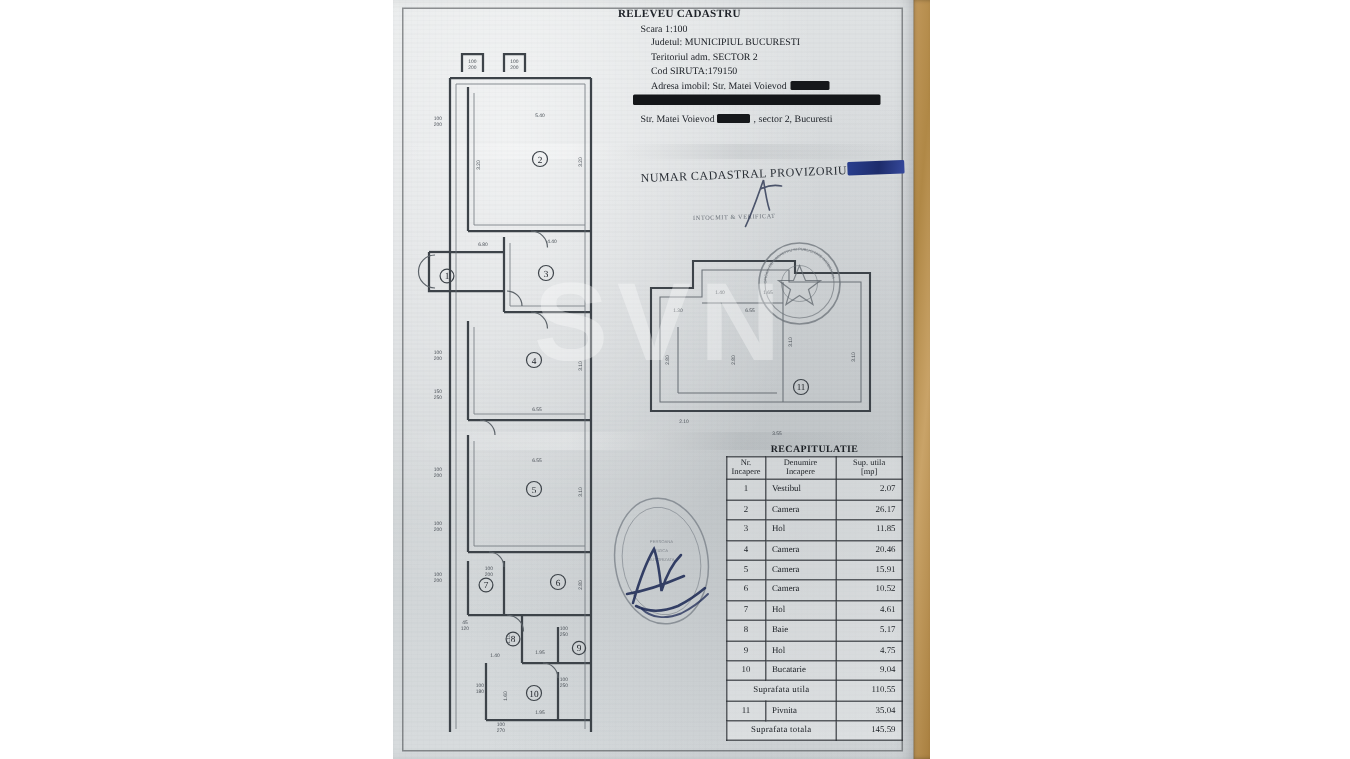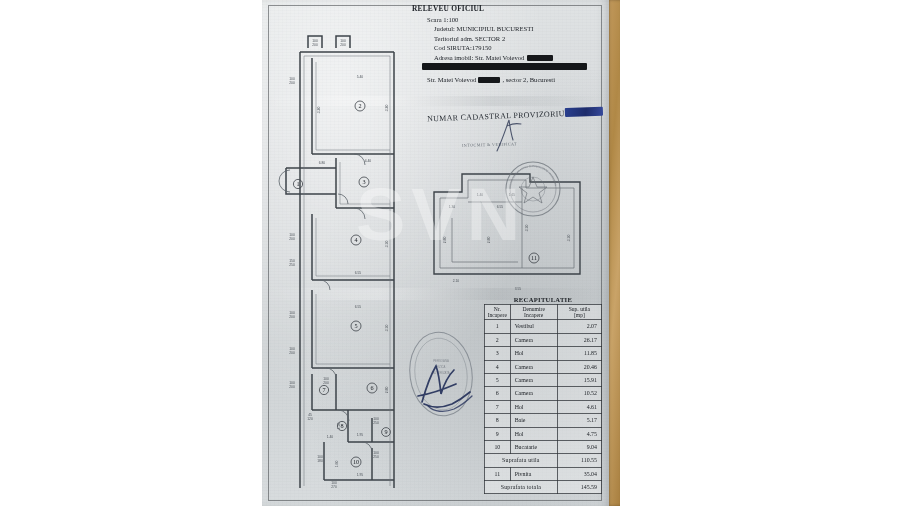--- a/index.html
+++ b/index.html
@@ -92,21 +92,21 @@
     <div id="wood"></div>
 
     <div id="sheet">
       <div id="grain"></div>
       <div class="crease" style="left:0;top:96px;width:347px;height:10px;opacity:.5;"></div>
       <div class="crease" style="left:0;top:288px;width:347px;height:12px;opacity:.45;"></div>
 
       <div id="frame"></div>
 
       <div id="hdr">
-        <div class="t">RELEVEU OFICIUL</div>
+        <div class="t">RELEVEU CADASTRU</div>
         <div class="l i1">Scara 1:100</div>
         <div class="l i2">Judetul: MUNICIPIUL BUCURESTI</div>
         <div class="l i2">Teritoriul adm. SECTOR 2</div>
         <div class="l i2">Cod SIRUTA:179150</div>
         <div class="l i2" style="position:relative;">
           <span>Adresa imobil: Str. Matei Voievod</span><span class="redact" style="width:26px;height:6px;margin-left:3px;"></span>
         </div>
         <div class="redact-wide"></div>
         <div class="l i1" style="margin-top:6px;">
           <span>Str. Matei Voievod</span><span class="redact" style="width:22px;height:6px;margin:0 2px;"></span><span>, sector 2, Bucuresti</span>

